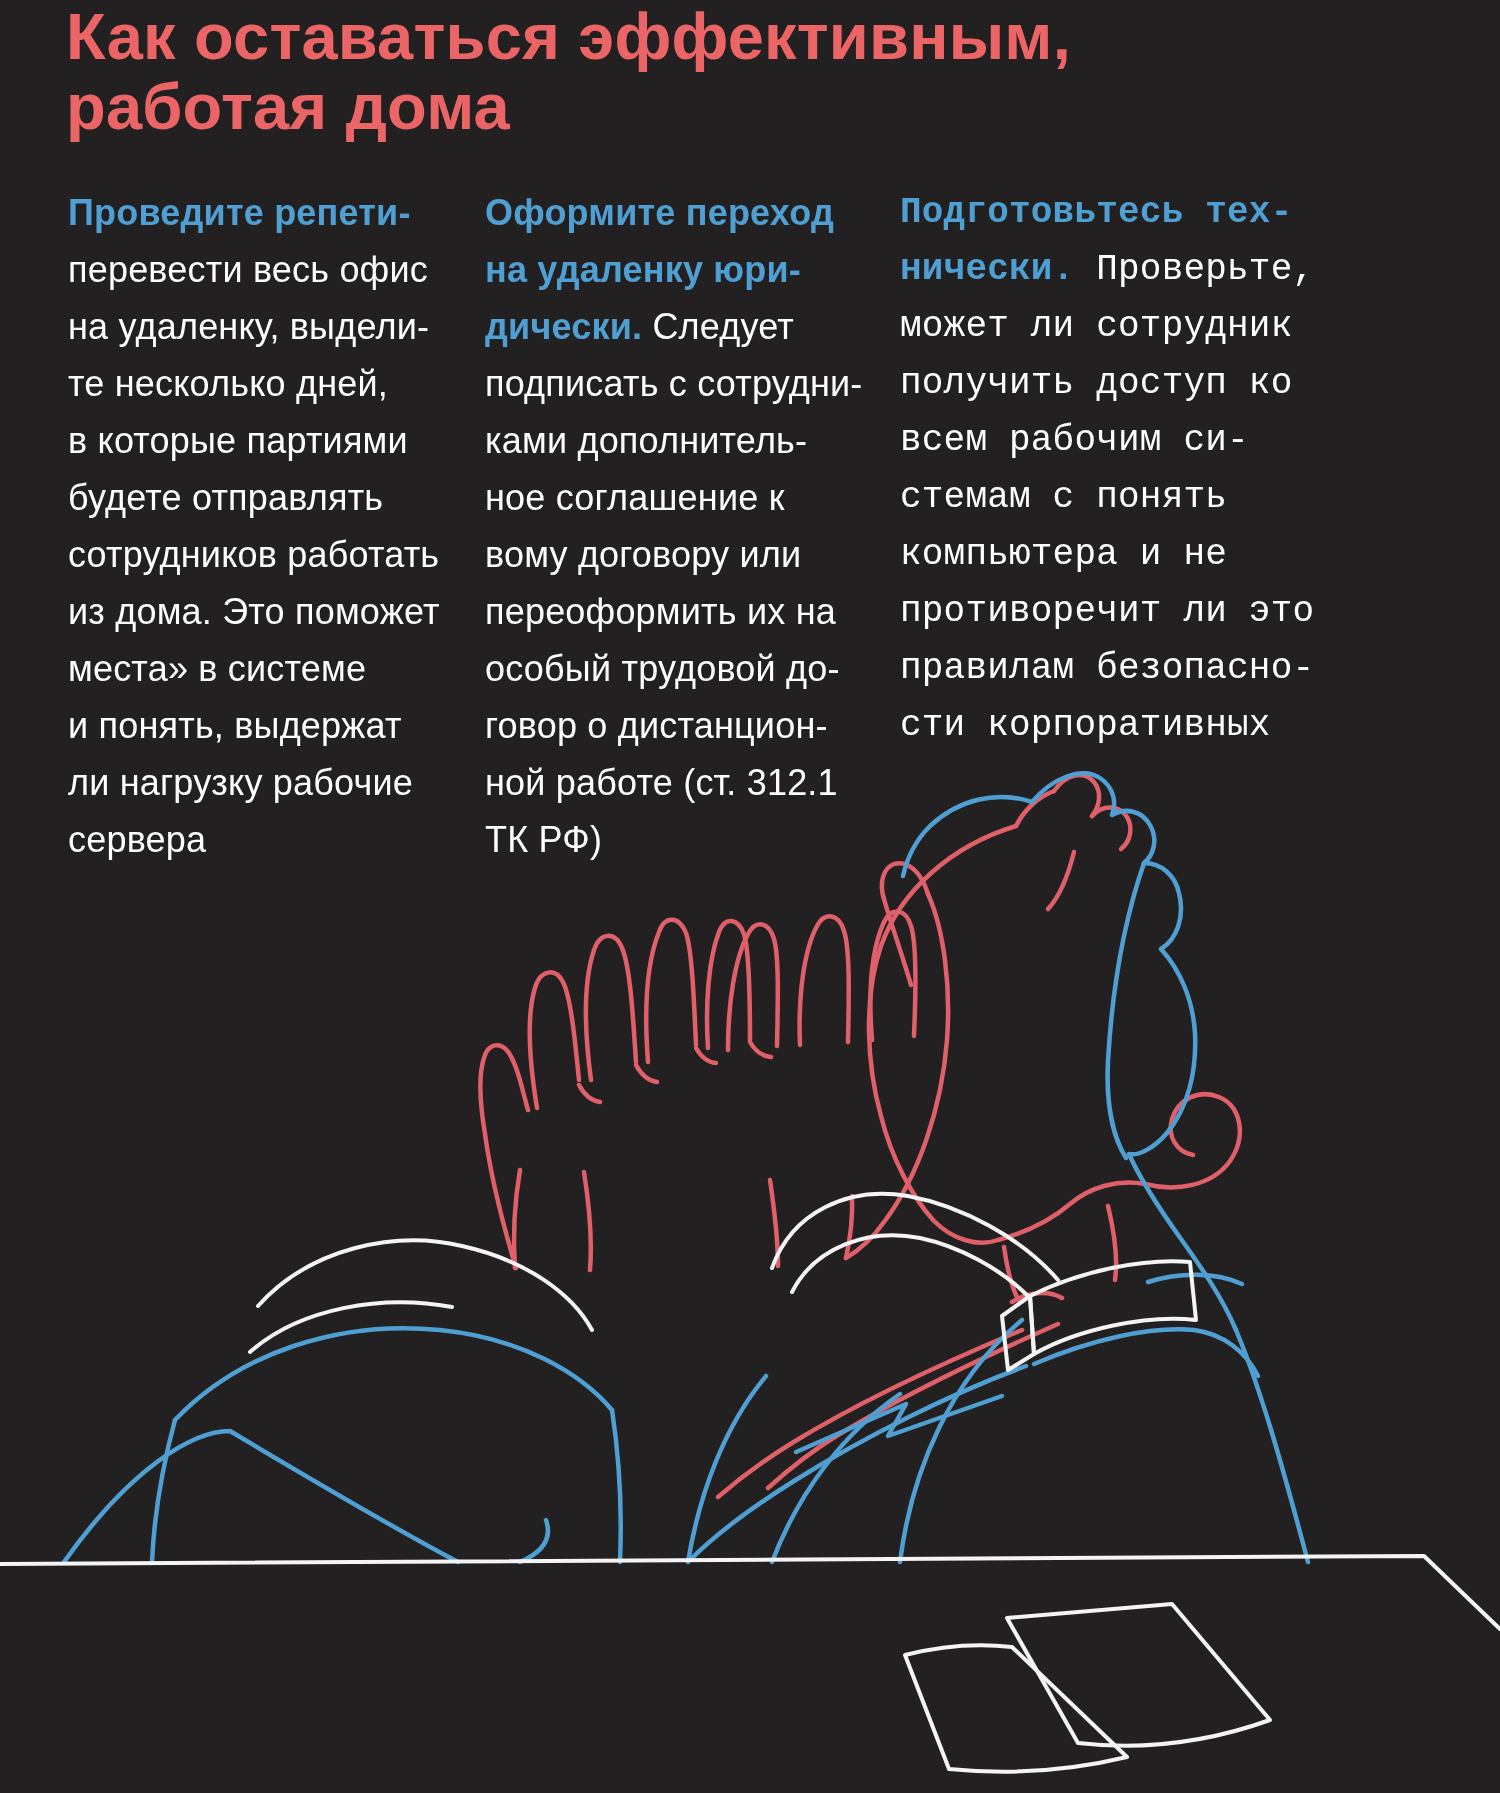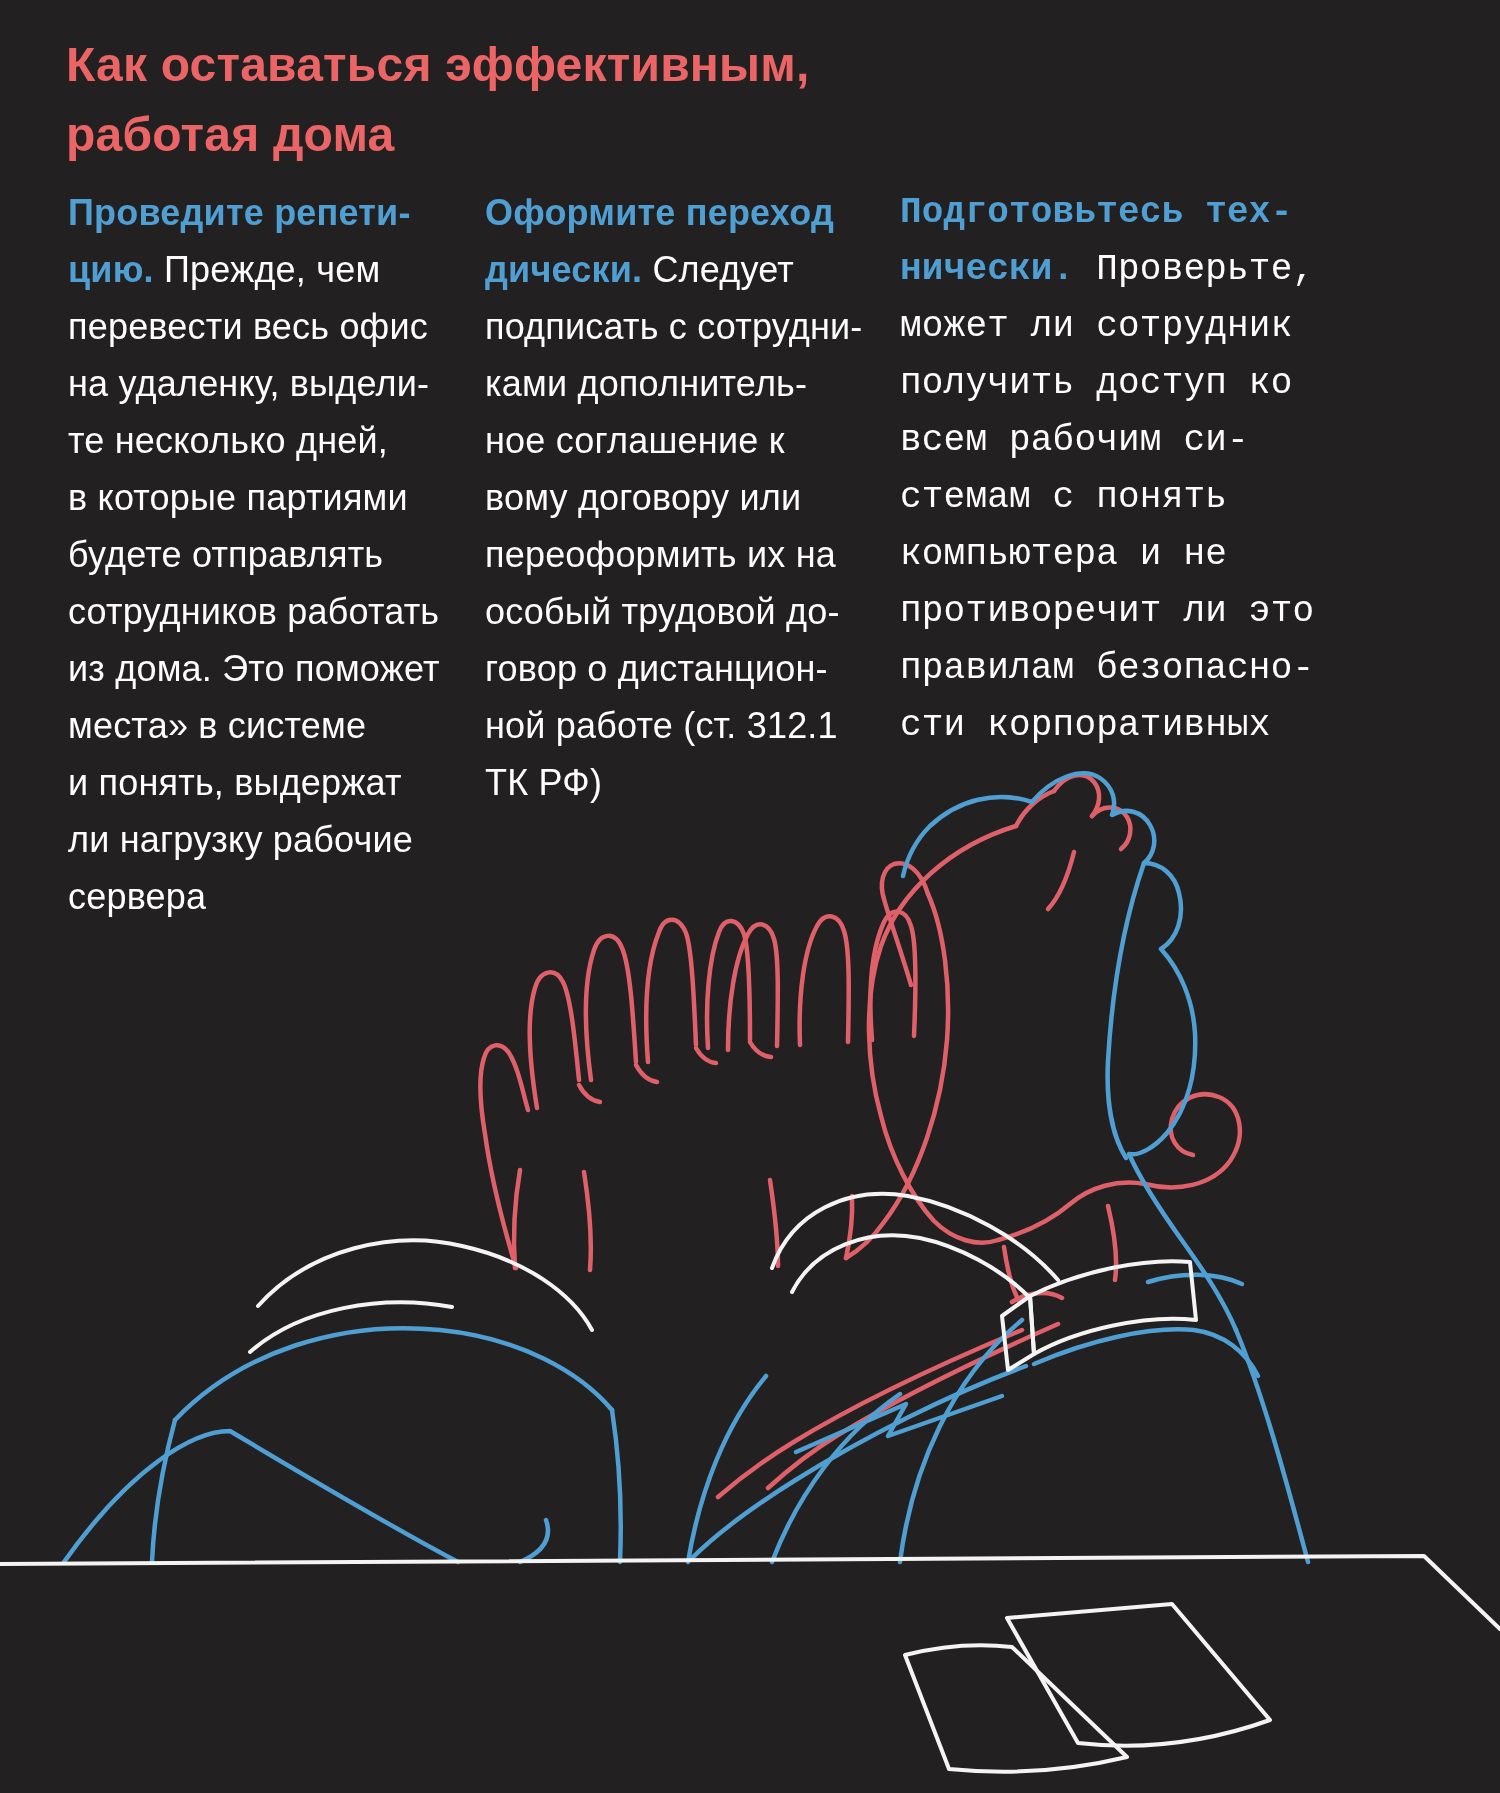--- a/index.html
+++ b/index.html
@@ -7,22 +7,22 @@
     --line_red:#e0606a; --line_blue:#4f9fd3; --line_white:#f4f4f4;
   }
   html,body{margin:0;padding:0;}
   body{
     width:1500px;height:1793px;position:relative;overflow:hidden;
     background:var(--bg);
     font-family:"Liberation Sans","DejaVu Sans",sans-serif;
   }
   .title{
     position:absolute;left:66px;top:2px;
-    font-size:48px;line-height:70px;font-weight:700;
-    color:var(--title);letter-spacing:0.2px;margin-top:28px;
+    font-size:65px;line-height:70px;font-weight:700;
+    color:var(--title);letter-spacing:0.2px;
   }
   .col{
     position:absolute;top:184px;width:406px;
     font-size:36px;line-height:57px;font-weight:400;color:var(--text);
     letter-spacing:0.2px;
   }
   #col1{left:68px;} #col2{left:485px;} #col3{left:900px;font-family:Liberation Mono, monospace;}
   .col .accent{color:var(--accent);font-weight:700;}
   .tline{white-space:nowrap;}
   svg.illus{position:absolute;left:0;top:0;pointer-events:none;}
@@ -34,35 +34,35 @@
 </head>
 <body>
 
 <div class="title">
   <div>Как оставаться эффективным,</div>
   <div>работая дома</div>
 </div>
 
 <div class="col" id="col1">
     <div class="tline"><span class="accent">Проведите репети-</span></div>
-    <div class="tline"><span class="accent">цию.</span><span class="plain"> Прежде, чем</span></div>
     <div class="tline"><span class="plain">перевести весь офис</span></div>
     <div class="tline"><span class="plain">на удаленку, выдели-</span></div>
     <div class="tline"><span class="plain">те несколько дней,</span></div>
     <div class="tline"><span class="plain">в которые партиями</span></div>
     <div class="tline"><span class="plain">будете отправлять</span></div>
     <div class="tline"><span class="plain">сотрудников работать</span></div>
     <div class="tline"><span class="plain">из дома. Это поможет</span></div>
     <div class="tline"><span class="plain">места» в системе</span></div>
     <div class="tline"><span class="plain">и понять, выдержат</span></div>
     <div class="tline"><span class="plain">ли нагрузку рабочие</span></div>
     <div class="tline"><span class="plain">сервера</span></div>
   </div>
 <div class="col" id="col2">
     <div class="tline"><span class="accent">Оформите переход</span></div>
+    <div class="tline"><span class="accent">на удаленку юри-</span></div>
     <div class="tline"><span class="accent">дически.</span><span class="plain"> Следует</span></div>
     <div class="tline"><span class="plain">подписать с сотрудни-</span></div>
     <div class="tline"><span class="plain">ками дополнитель-</span></div>
     <div class="tline"><span class="plain">ное соглашение к</span></div>
     <div class="tline"><span class="plain">вому договору или</span></div>
     <div class="tline"><span class="plain">переоформить их на</span></div>
     <div class="tline"><span class="plain">особый трудовой до-</span></div>
     <div class="tline"><span class="plain">говор о дистанцион-</span></div>
     <div class="tline"><span class="plain">ной работе (ст. 312.1</span></div>
     <div class="tline"><span class="plain">ТК РФ)</span></div>

